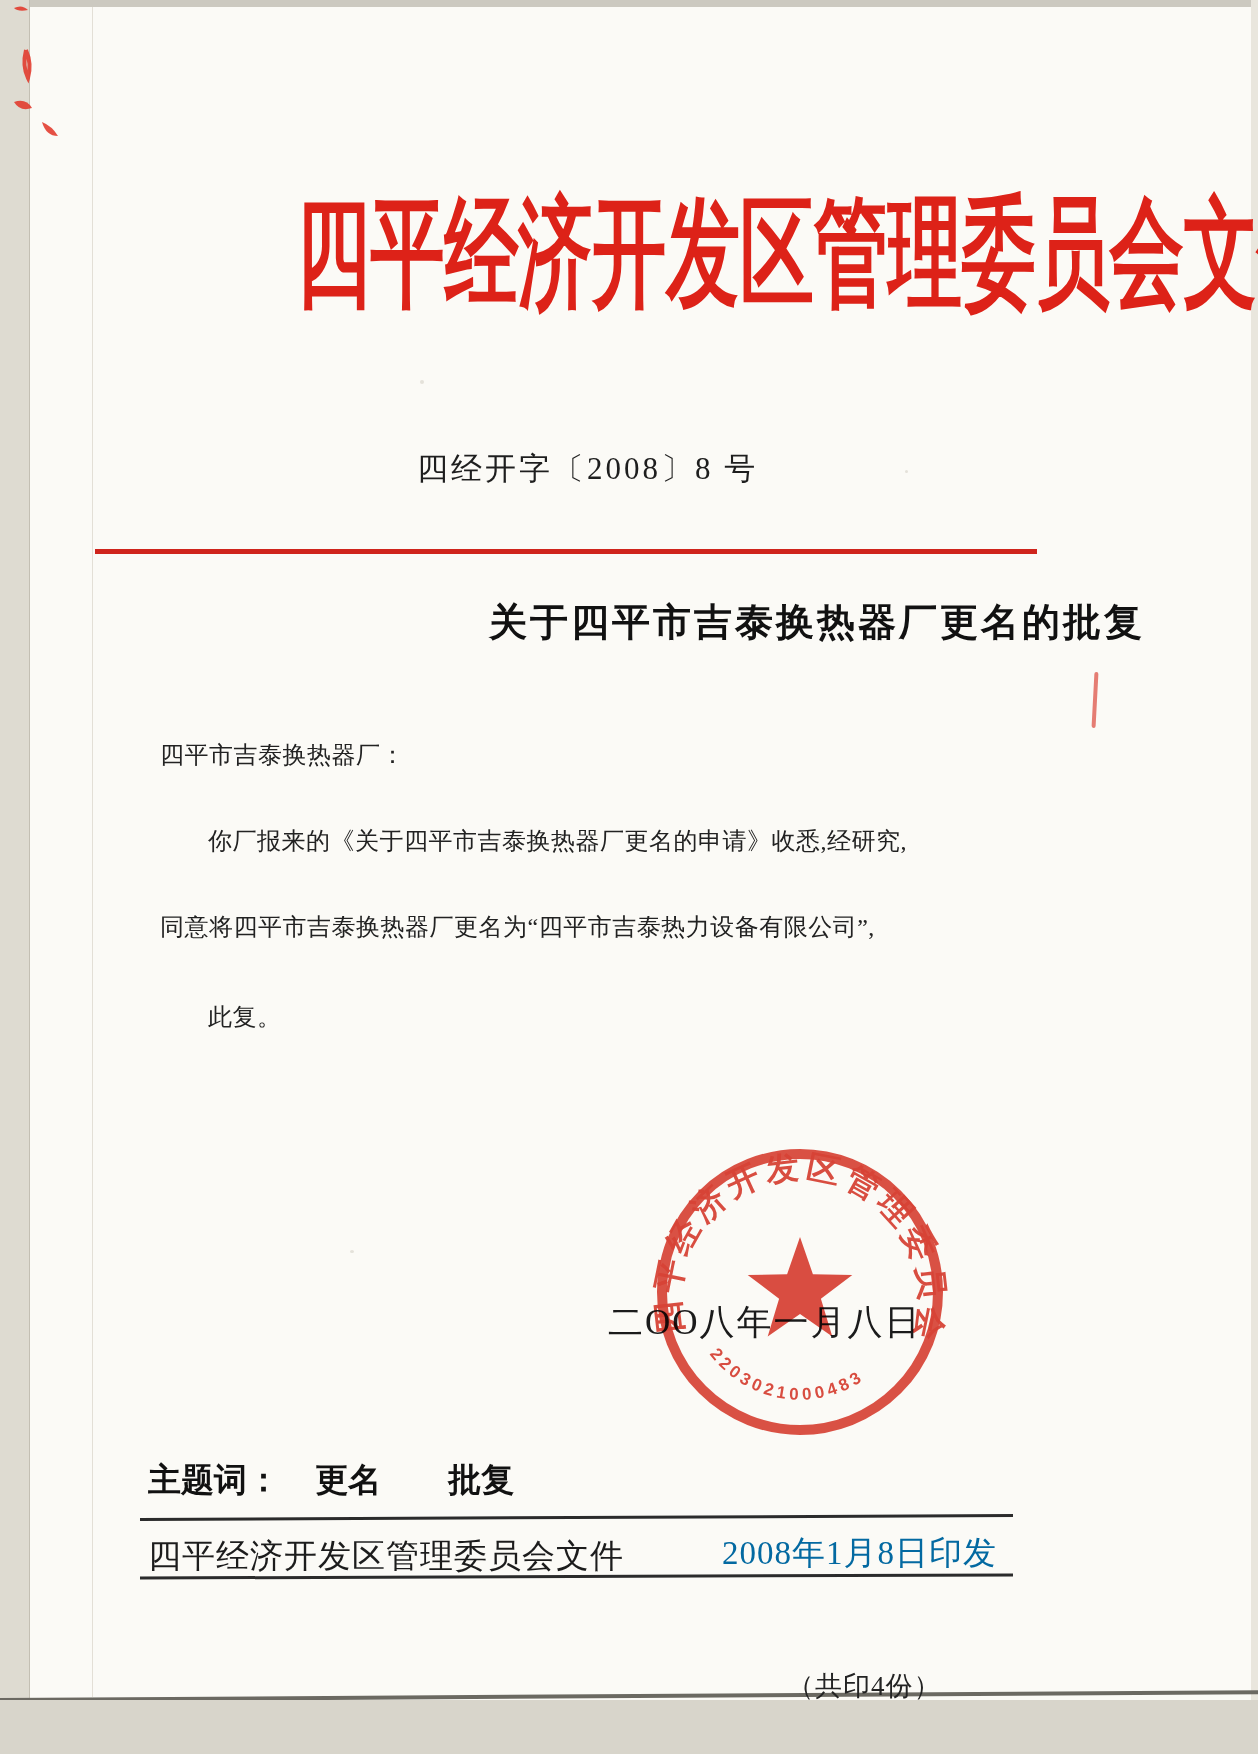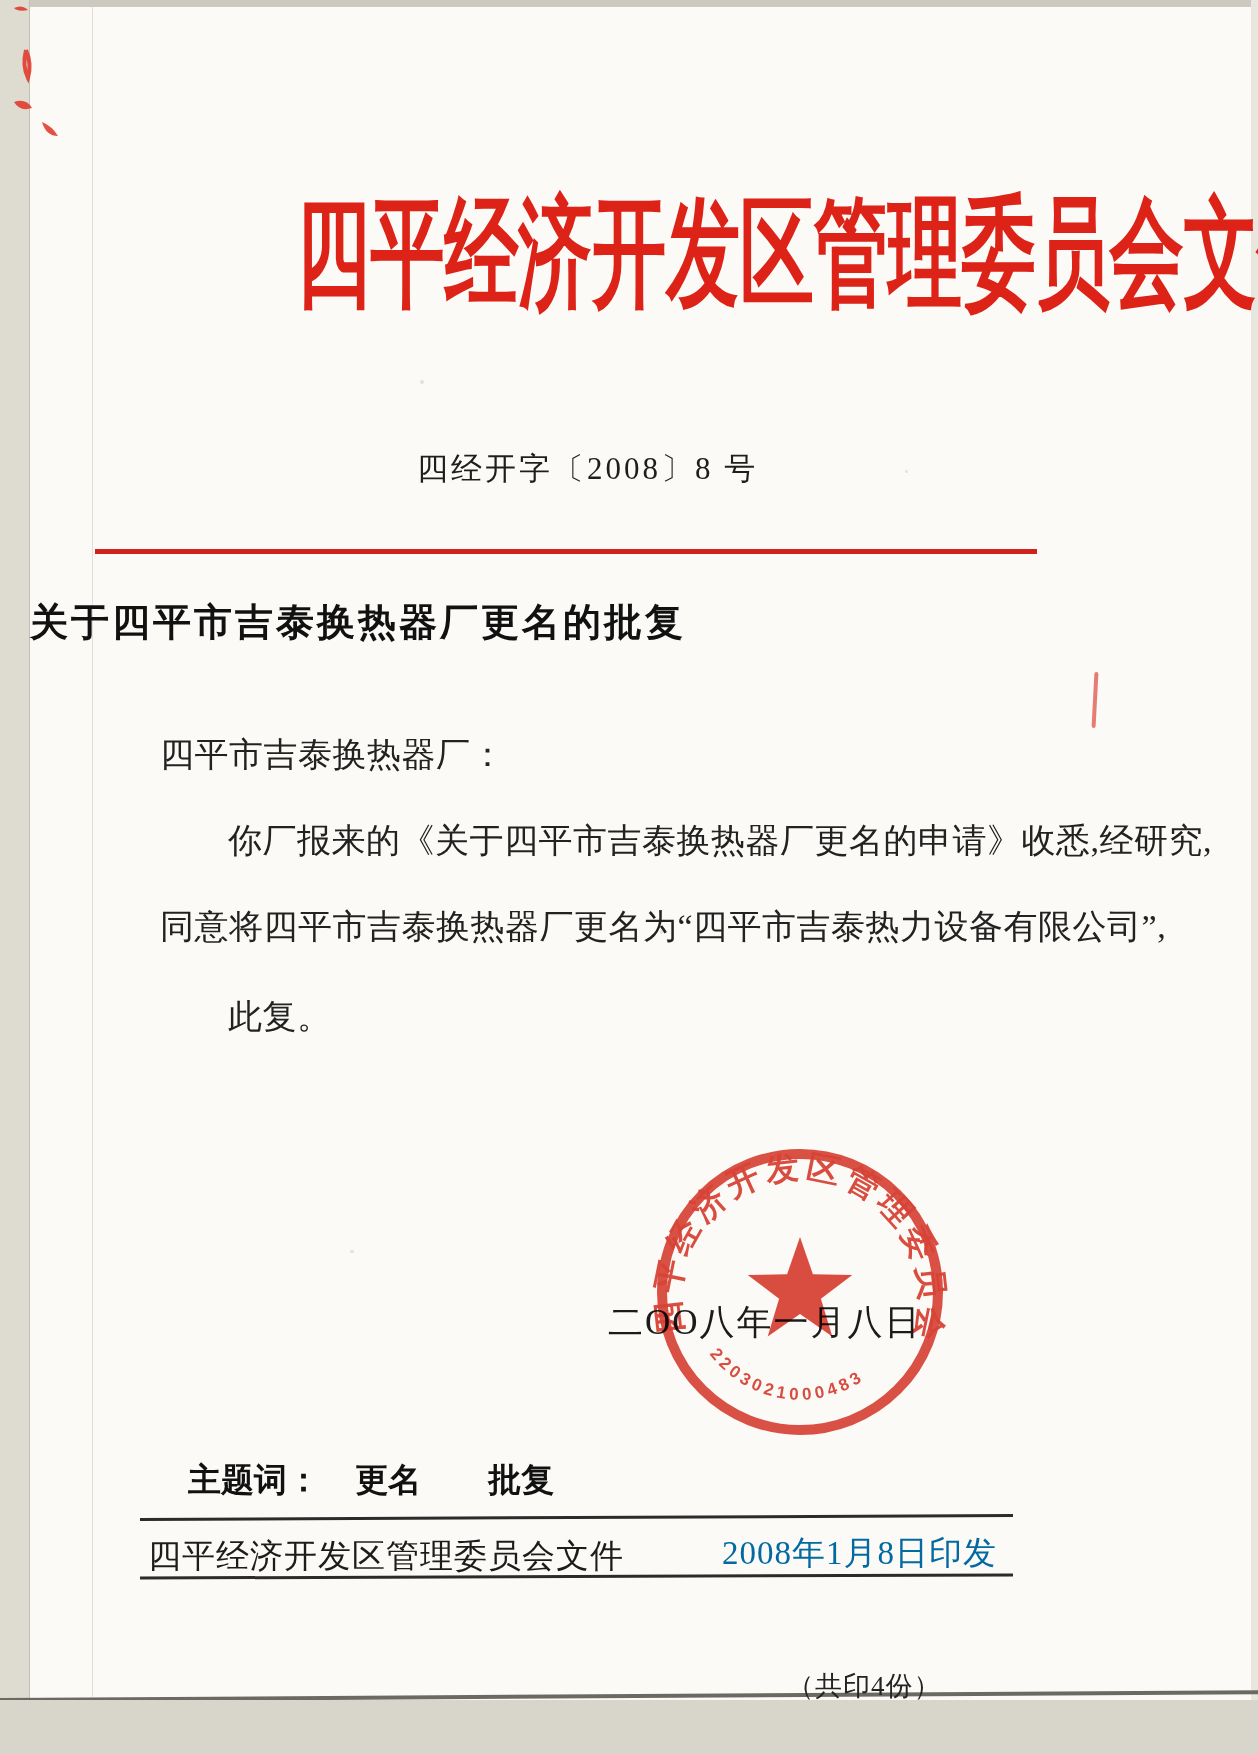--- a/index.html
+++ b/index.html
@@ -39,43 +39,43 @@
     transform:scale(0.66,1.07);transform-origin:center top;
   }
   .doc-number{
     position:absolute;left:0;top:448px;width:100%;text-align:center;
     font-size:31px;letter-spacing:3px;color:var(--ink);
   }
   .red-rule{position:absolute;left:95px;top:549px;width:942px;height:5px;background:var(--rule-red);}
 
   
   .doc-title{
-    position:absolute;left:0;top:597px;width:100%;text-align:left;
+    position:absolute;left:0;top:597px;width:100%;text-align:right;
     font-family:"Liberation Sans","DejaVu Sans",sans-serif;
     font-weight:700;font-size:38px;letter-spacing:3px;color:#111;
   }
   .body-block{
     position:absolute;left:130px;top:712px;width:930px;
-    font-size:34px;letter-spacing:.5px;line-height:86px;color:#222;
+    font-size:24px;letter-spacing:.5px;line-height:86px;color:#222;
   }
   .body-line{white-space:nowrap;}
   .indent{text-indent:2em;}
   .closing{margin-top:4px;}
 
   .issue-date{
     position:absolute;left:608px;top:1299px;
     font-size:35px;letter-spacing:2px;color:#1b1b1b;z-index:2;white-space:nowrap;
   }
   .seal{position:absolute;left:650px;top:1142px;z-index:3;mix-blend-mode:multiply;opacity:.95;}
 
   
   .subject-row{
     position:absolute;left:148px;top:1458px;
     font-family:"Liberation Sans","DejaVu Sans",sans-serif;
-    font-weight:700;font-size:33px;color:#111;white-space:nowrap;margin-left:40px;
+    font-weight:700;font-size:33px;color:#111;white-space:nowrap;
   }
   .subject-row .term1{margin-left:26px;}
   .subject-row .term2{margin-left:58px;}
   .footer-rule-1{position:absolute;left:140px;top:1516px;width:873px;height:3px;background:#2b2b2b;transform:rotate(-0.25deg);}
   .issuer{
     position:absolute;left:148px;top:1534px;
     font-size:33px;color:#1c1c1c;white-space:nowrap;letter-spacing:1px;
   }
   .print-date{
     position:absolute;left:722px;top:1531px;

